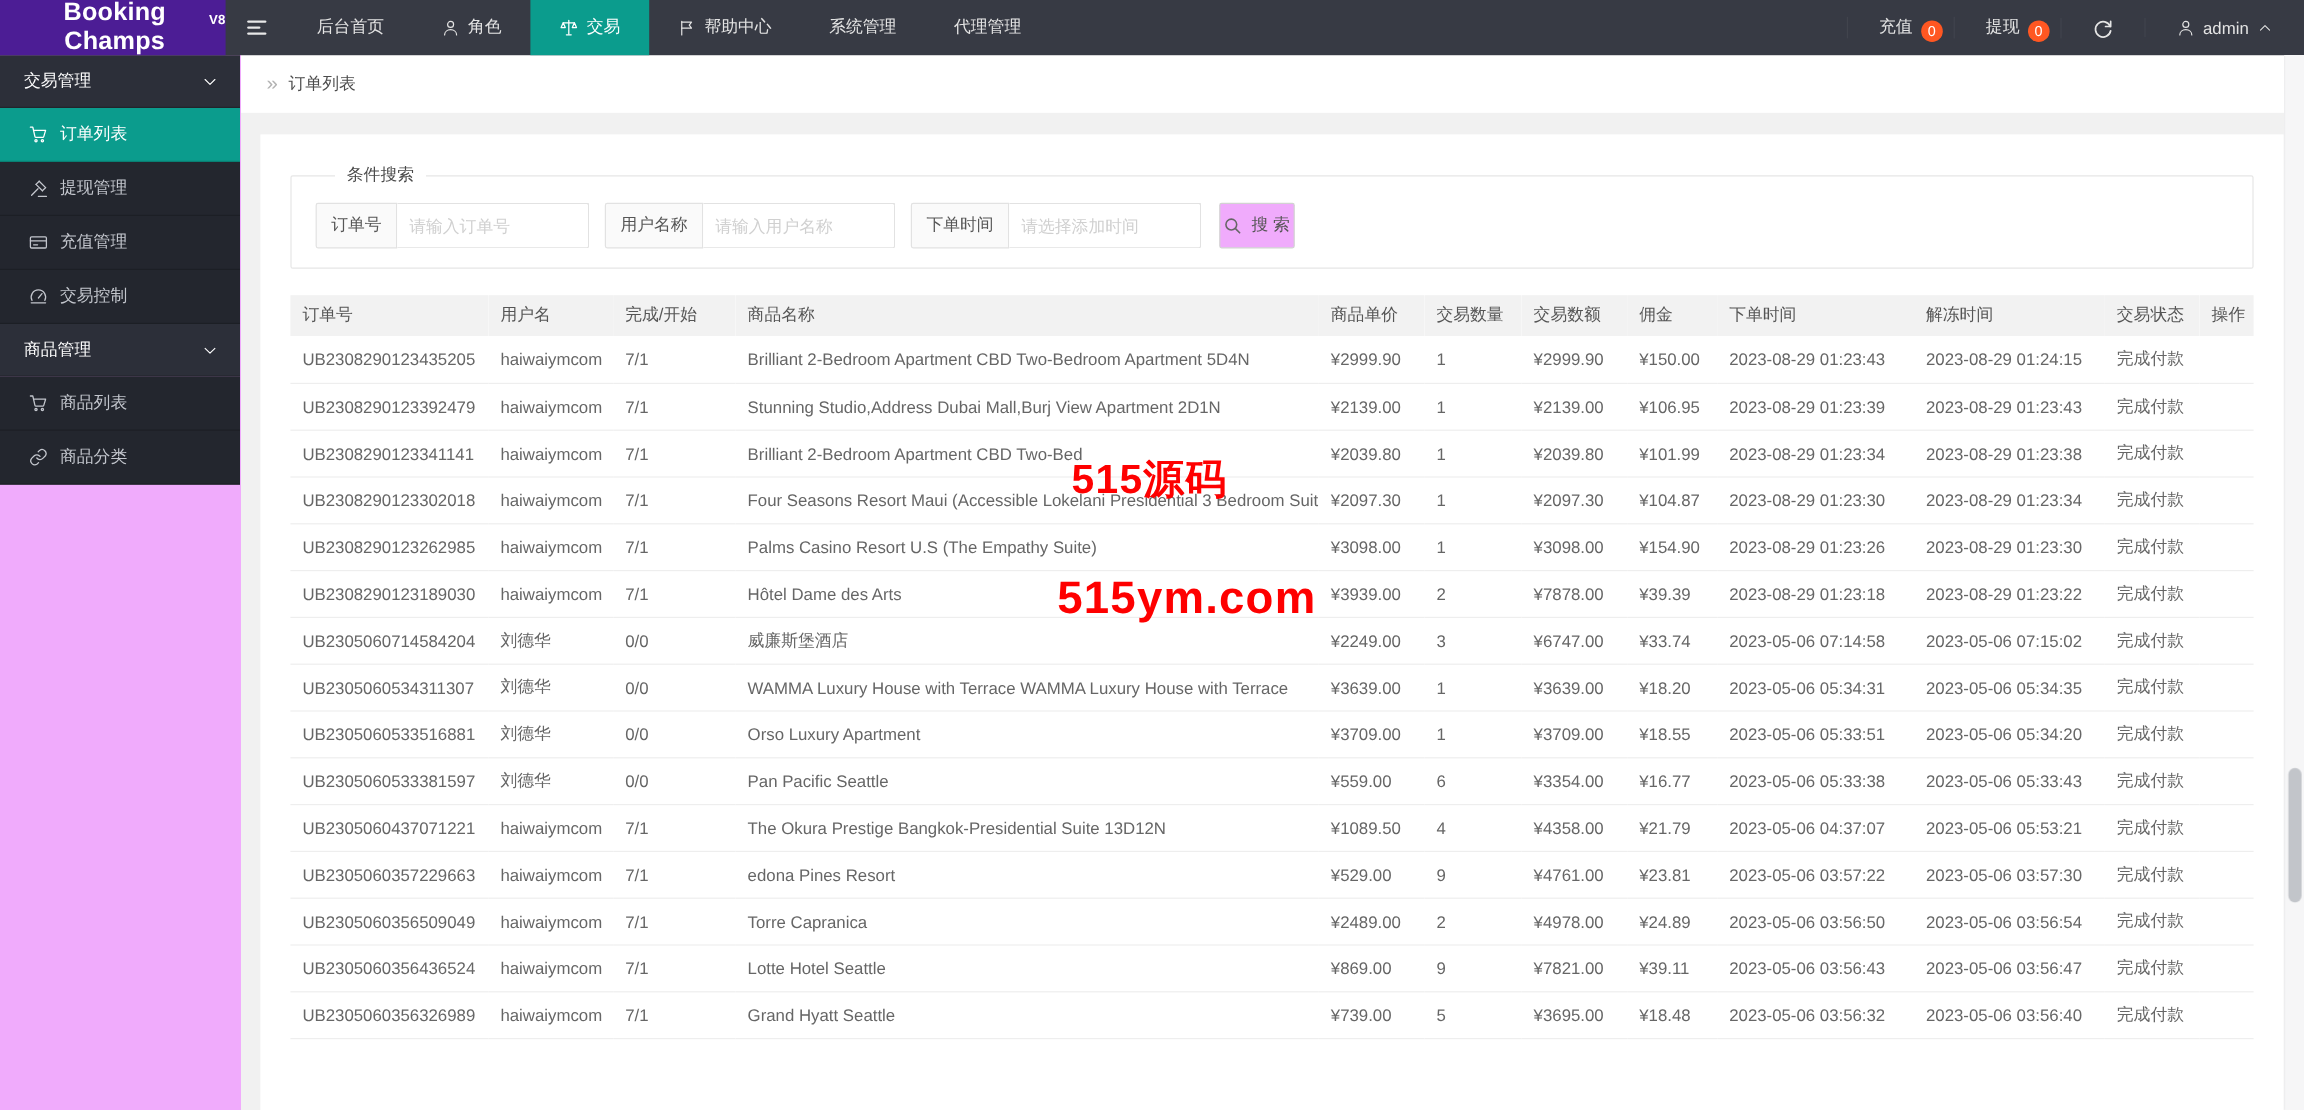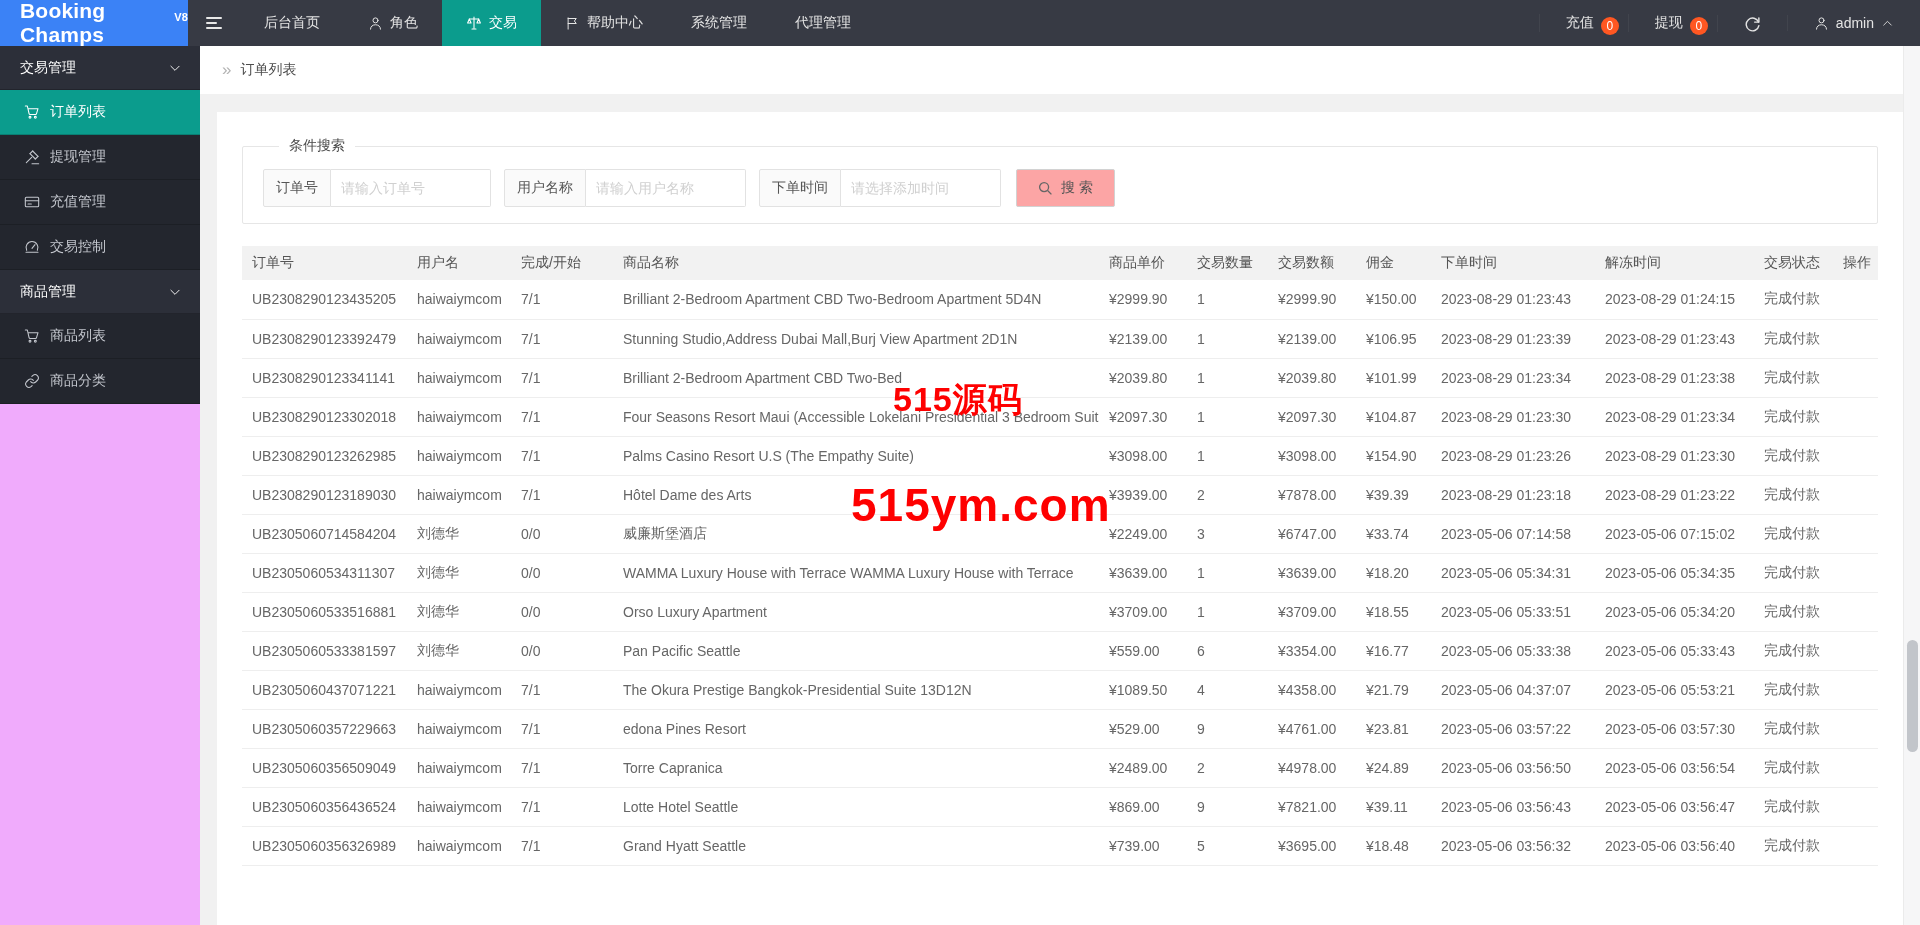--- a/index.html
+++ b/index.html
@@ -2,22 +2,22 @@
 <html style="--accent: #0b9c8d; --badge: #ff5722; --wm: #fe0000;"><head>
 <meta charset="utf-8">
 <style>
   * { box-sizing: border-box; margin: 0; padding: 0; }
   html,body { width:1920px; height:925px; overflow:hidden;
     font-family:"Liberation Sans","DejaVu Sans",sans-serif; background:#f1f1f1; }
 
   
   .navbar { position:fixed; top:0; left:0; width:1920px; height:46px;
     background:#373a44; display:flex; align-items:stretch; z-index:20; color:#e8e8e8; }
-  .logo { width:188px; background:#3b82f6; color:#fff; display:flex; align-items:center;
-    padding-left:20px; font-size:21px; font-weight:600; letter-spacing:.2px; cursor:pointer; }
+  .logo { width:188px; background:#4c1d95; color:#fff; display:flex; align-items:center;
+    padding-left:20px; font-size:21px; font-weight:600; letter-spacing:.2px; cursor:pointer;text-align:center; }
   .logo sup { font-size:11px; font-weight:700; margin-left:3px; transform:translateY(-6px); }
   .nav-tile { display:flex; align-items:center; justify-content:center; width:52px; cursor:pointer; }
   .nav-menu { display:flex; align-items:stretch; }
   .nav-item { display:flex; align-items:center; gap:7px; padding:16px 24px; font-size:14px;
     color:#e4e4e4; cursor:pointer; text-decoration:none; position:relative; }
   .nav-item.active { background:var(--accent,#0b9c8d); color:#fff; }
   .nav-item svg { flex:0 0 auto; }
   .nav-right { margin-left:auto; display:flex; align-items:center; }
   .nav-right .nav-item { padding:0 26px; border-left:1px solid rgba(255,255,255,.05); }
   .badge { position:absolute; top:3px; right:9px; min-width:18px; height:18px; line-height:18px;
@@ -49,37 +49,37 @@
   fieldset.search-set { border:1px solid #e6e6e6; border-radius:2px; padding:12px 20px 16px; }
   fieldset.search-set legend { margin-left:16px; padding:0 10px; font-size:14px; color:#4a4a4a; }
   .search-row { display:flex; align-items:center; margin-top:2px; }
   .input-group { display:flex; height:38px; margin-right:13px; }
   .ig-label { display:flex; align-items:center; padding:0 12px; background:#fafafa;
     border:1px solid #e2e2e2; font-size:14px; color:#565656; white-space:nowrap;
     border-radius:2px 0 0 2px; }
   .ig-input { width:160px; height:38px; border:1px solid #e2e2e2; border-left:none;
     padding:0 10px; font-size:14px; color:#666; outline:none; border-radius:0 2px 2px 0; }
   .ig-input::placeholder { color:#d0d0d0; }
-  .search-btn { height:38px; display:flex; align-items:center; gap:8px; padding:0 21px;
-    background:#fca5a5; border:1px solid #d2d2d2; border-radius:2px; font-size:14px; color:#555;
+  .search-btn { height:38px; display:flex; align-items:center; gap:8px; padding:0 3px;
+    background:#f0abfc; border:1px solid #d2d2d2; border-radius:2px; font-size:14px; color:#555;
     cursor:pointer; margin-left:2px; }
   .search-btn svg { stroke:#666; }
 
   
   table.orders { width:1636px; border-collapse:collapse; table-layout:fixed; margin-top:22px; }
   table.orders th { background:#f2f2f2; height:34px; font-size:14px; font-weight:400;
     color:#555; text-align:left; padding:0 10px; white-space:nowrap; overflow:hidden; }
   table.orders td { height:39px; font-size:14px; color:#666; padding:0 10px;
     border-bottom:1px solid #eee; white-space:nowrap; overflow:hidden; background:#fff; }
 
   
   .watermark { position:absolute; color:var(--wm,#fe0000); font-weight:700; z-index:30;
     pointer-events:none; letter-spacing:1px; }
   .wm1 { left:893px; top:377px; font-size:34px; }
-  .wm2 { left:851px; top:478px; font-size:46px; }
+  .wm2 { left:881px; top:478px; font-size:38px; }
 
   
   .page-scrollbar { position:fixed; right:0; top:46px; bottom:0; width:17px; background:#f6f6f7;
     border-left:1px solid #ebebeb; z-index:40; }
   .page-scrollbar .thumb { position:absolute; left:3px; width:11px; top:594px; height:112px;
     background:#c2c5ca; border-radius:6px; }
 
   svg.icn { stroke:currentColor; fill:none; stroke-width:2; stroke-linecap:round; stroke-linejoin:round; }
   svg.icn-thin { stroke:currentColor; fill:none; stroke-width:1.6; stroke-linecap:round; stroke-linejoin:round; }
 </style>

